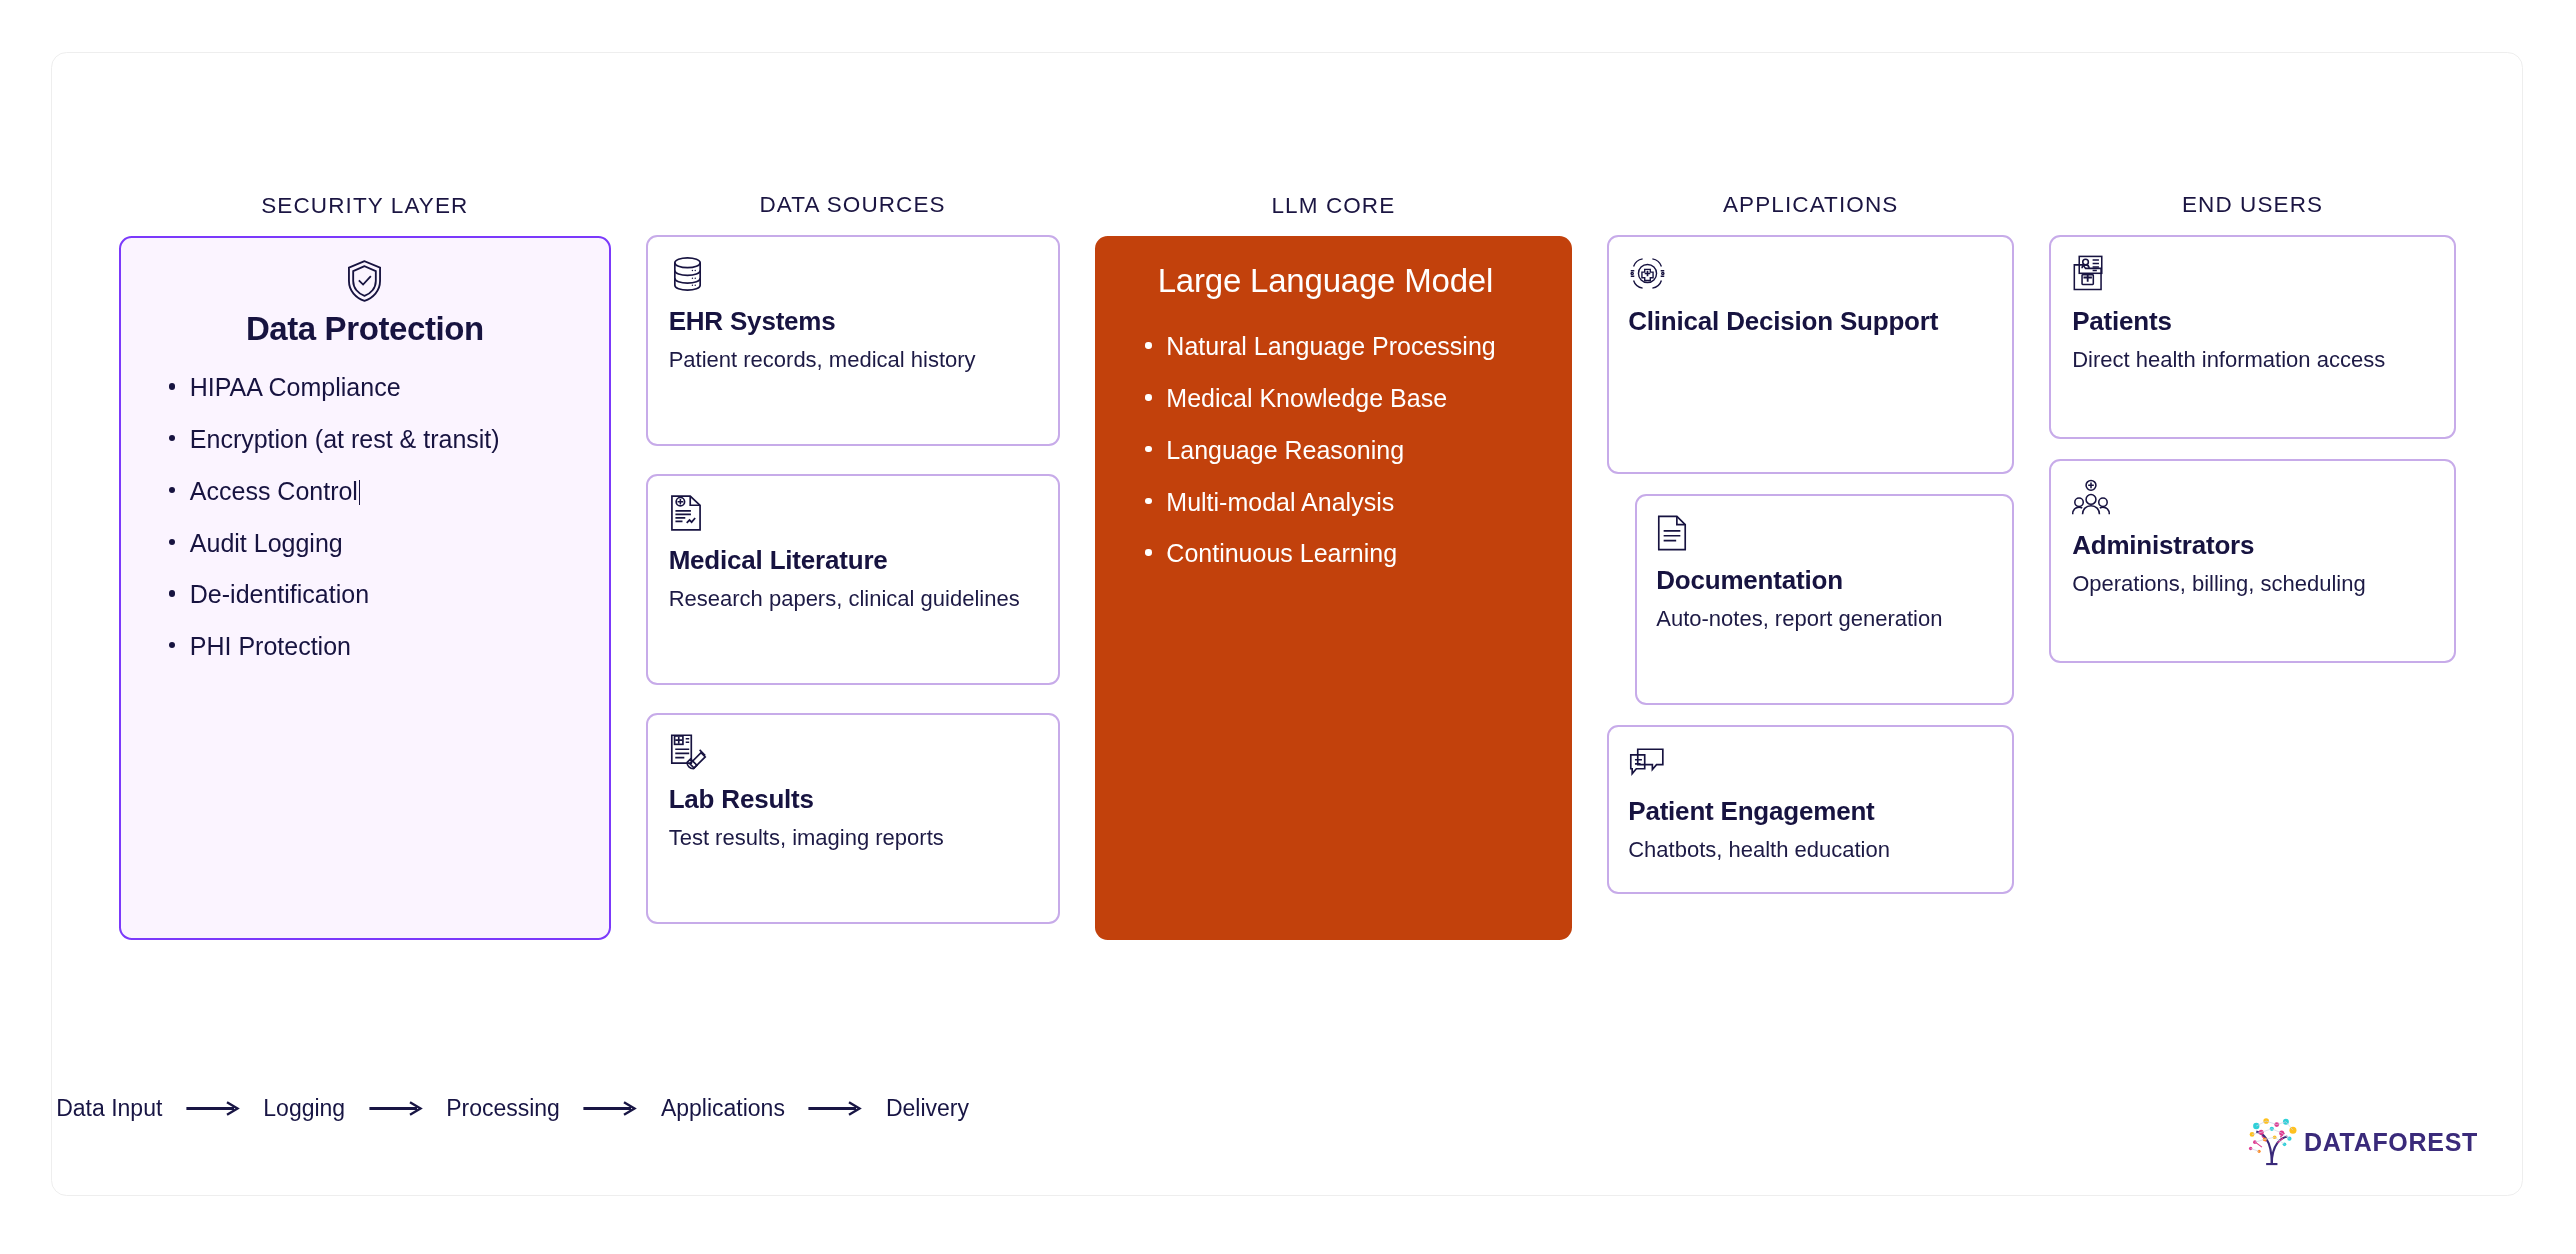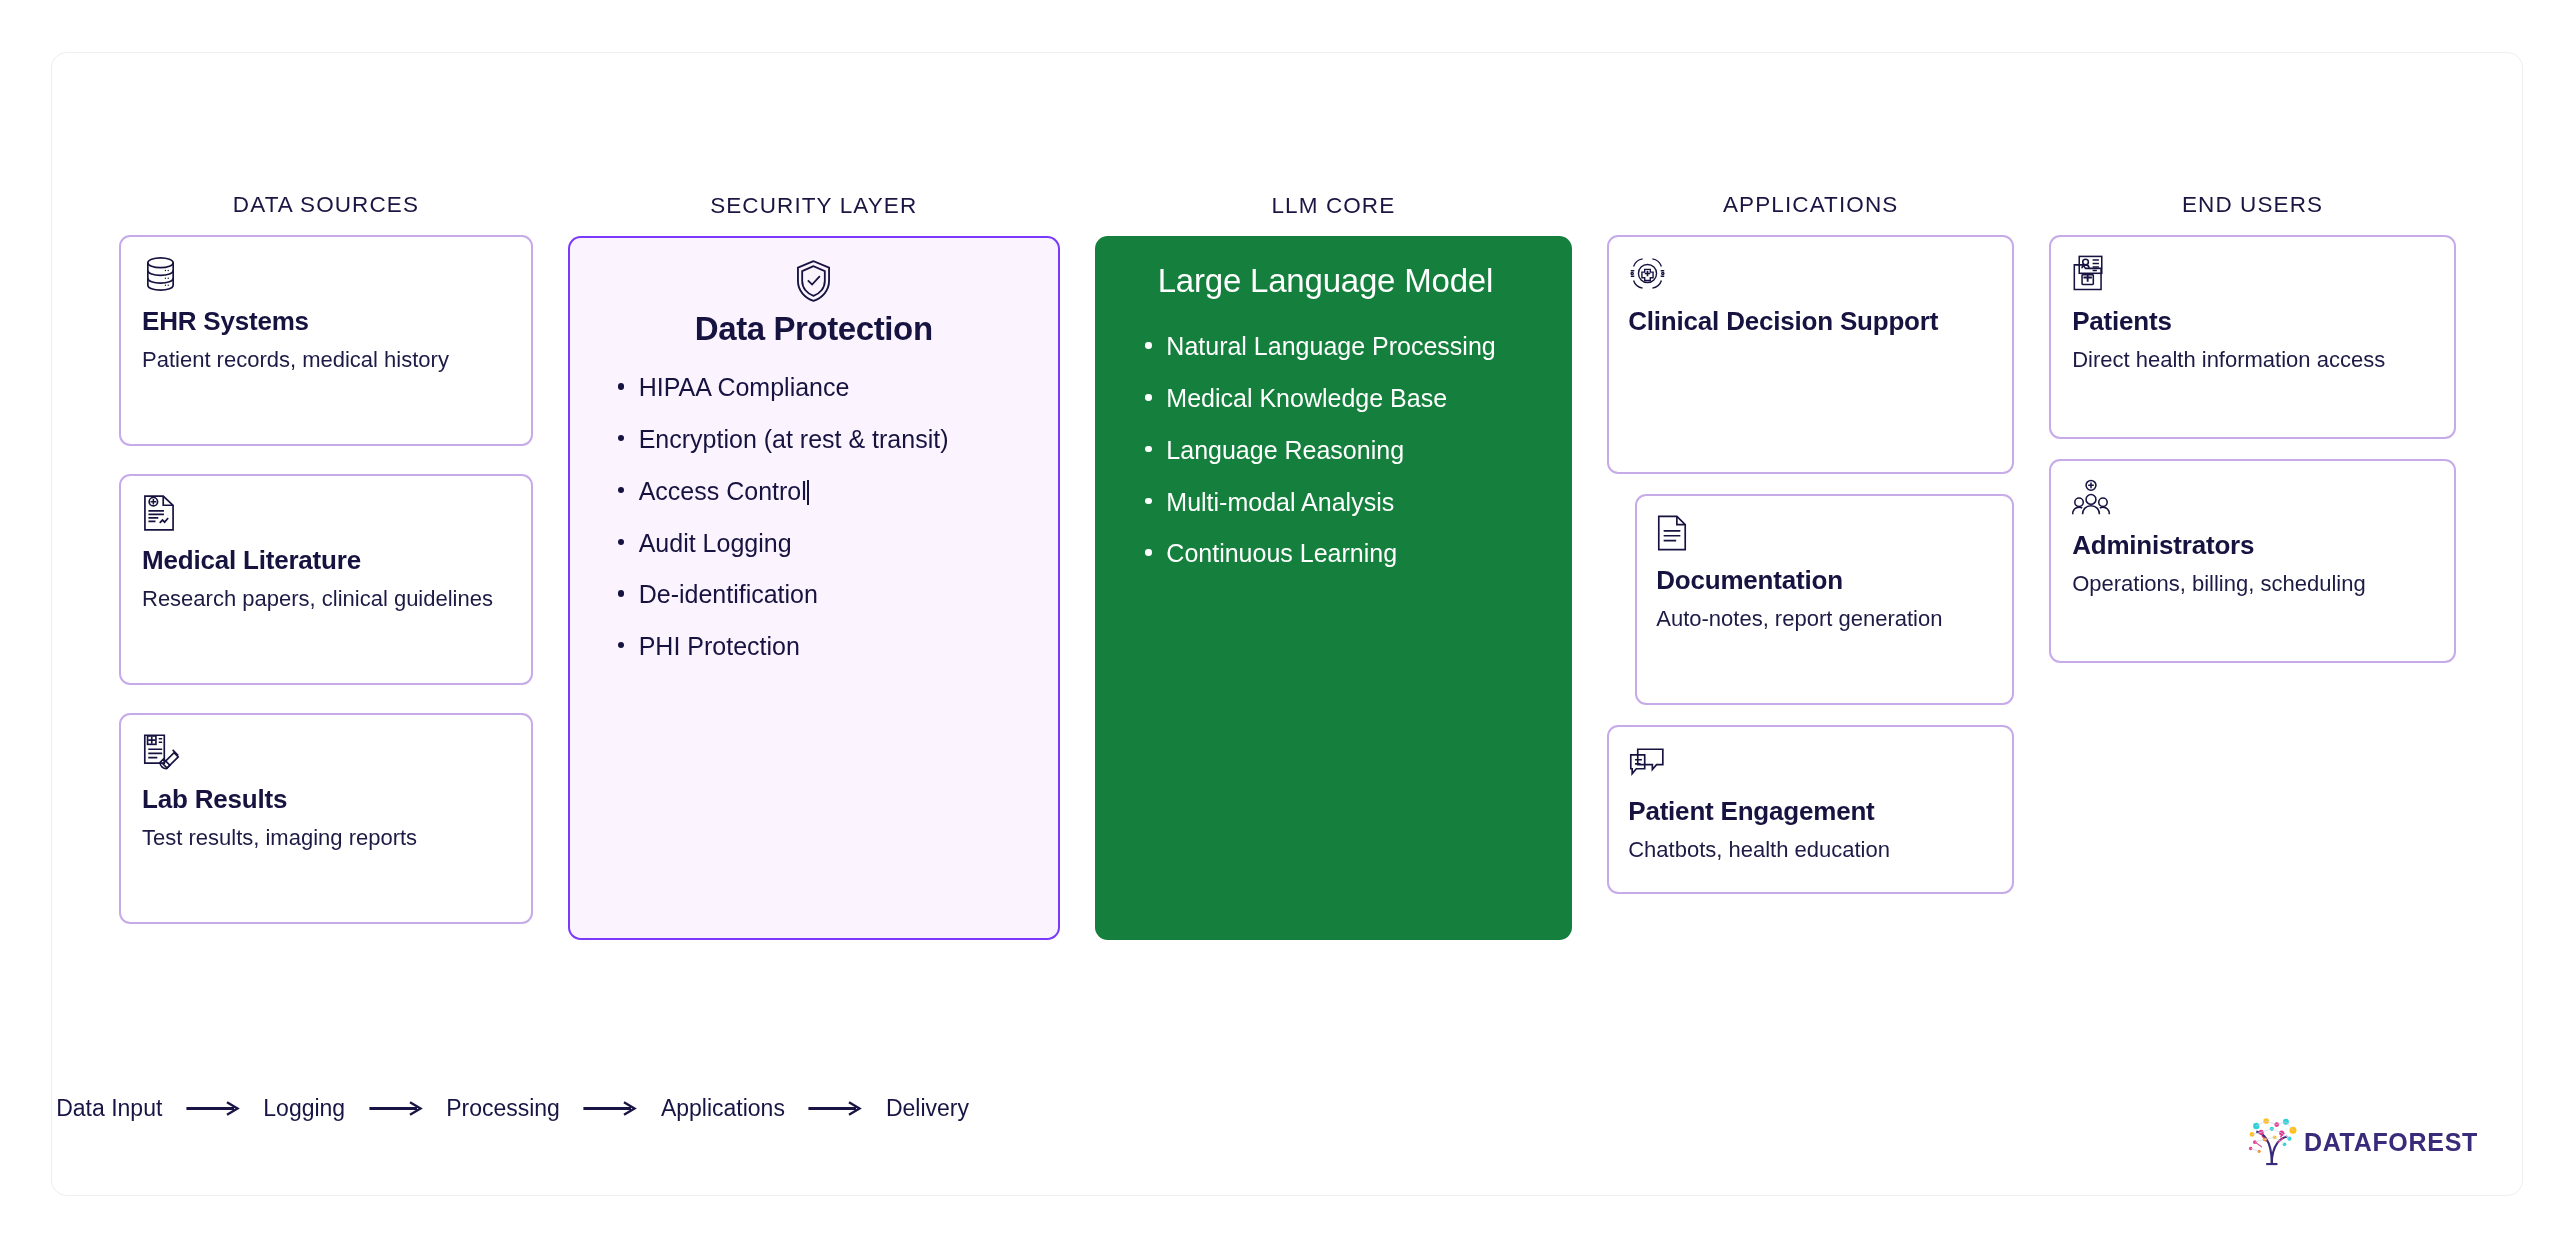--- a/index.html
+++ b/index.html
@@ -124,21 +124,21 @@
     position: absolute;
     left: 1.4px;
     top: 14px;
     width: 6.3px; height: 6.3px;
     border-radius: 50%;
     background: #171340;
   }
 
   
   .llm-card {
-    background: #15803d;
+    background: #c2410c;
     border-radius: 12.7px;
     box-sizing: border-box;
     padding: 25px 47px 28px 31px;
     height: 704px;
   }
   .llm-title {
     text-align: center;
     font-size: 33px;
     font-weight: 400;
     color: #ffffff;
@@ -223,20 +223,42 @@
     vertical-align: -5px;
     margin-left: 0.7px;
   }
 </style>
 </head>
 <body>
 
 <div class="figure-frame">
 
   <div class="columns">
+
+    <div class="column col-sec">
+      <div class="col-title low">SECURITY LAYER</div>
+      <div class="big-card">
+        <div class="bc-icon">
+          <svg width="41" height="44" viewBox="0 0 58 62" fill="none" stroke="#171340" stroke-width="2.6">
+            <path d="M29 3L7 12v19c0 14 10 24 22 28 12-4 22-14 22-28V12z"></path>
+            <path d="M29 10L13 17v14c0 10 7 18 16 21 9-3 16-11 16-21V17z"></path>
+            <path d="M21 30l6 6 11-12"></path>
+          </svg>
+        </div>
+        <p class="bc-title">Data Protection</p>
+        <ul class="bc-list">
+          <li><span>HIPAA Compliance</span></li>
+          <li><span>Encryption (at rest &amp; transit)</span></li>
+          <li><span>Access Control</span><span class="caret"></span></li>
+          <li><span>Audit Logging</span></li>
+          <li><span>De-identification</span></li>
+          <li><span>PHI Protection</span></li>
+        </ul>
+      </div>
+    </div>
 
     <div class="column col-data">
       <div class="col-title">DATA SOURCES</div>
       <div class="cards">
 
         <div class="card">
           <span class="icon">
             <svg width="37" height="38" viewBox="0 0 52 54" fill="none" stroke="#171340" stroke-width="2.4">
               <ellipse cx="26" cy="11" rx="18" ry="7"></ellipse>
               <path d="M8 11v11c0 3.9 8.1 7 18 7s18-3.1 18-7V11"></path>
@@ -279,42 +301,20 @@
               <path d="M9 23h20M9 29h20M9 35h13"></path>
               <path d="M30 44l16-16 6 6-16 16z"></path>
               <path d="M44 24l8 8"></path>
               <path d="M26 42c0 5 4 9 9 9l5-5-9-9z"></path>
             </svg>
           </span>
           <p class="card-title">Lab Results</p>
           <p class="card-desc">Test results, imaging reports</p>
         </div>
 
-      </div>
-    </div>
-
-    <div class="column col-sec">
-      <div class="col-title low">SECURITY LAYER</div>
-      <div class="big-card">
-        <div class="bc-icon">
-          <svg width="41" height="44" viewBox="0 0 58 62" fill="none" stroke="#171340" stroke-width="2.6">
-            <path d="M29 3L7 12v19c0 14 10 24 22 28 12-4 22-14 22-28V12z"></path>
-            <path d="M29 10L13 17v14c0 10 7 18 16 21 9-3 16-11 16-21V17z"></path>
-            <path d="M21 30l6 6 11-12"></path>
-          </svg>
-        </div>
-        <p class="bc-title">Data Protection</p>
-        <ul class="bc-list">
-          <li><span>HIPAA Compliance</span></li>
-          <li><span>Encryption (at rest &amp; transit)</span></li>
-          <li><span>Access Control</span><span class="caret"></span></li>
-          <li><span>Audit Logging</span></li>
-          <li><span>De-identification</span></li>
-          <li><span>PHI Protection</span></li>
-        </ul>
       </div>
     </div>
 
     <div class="column col-llm">
       <div class="col-title low">LLM CORE</div>
       <div class="llm-card">
         <p class="llm-title">Large Language Model</p>
         <ul class="llm-list">
           <li>Natural Language Processing</li>
           <li>Medical Knowledge Base</li>

